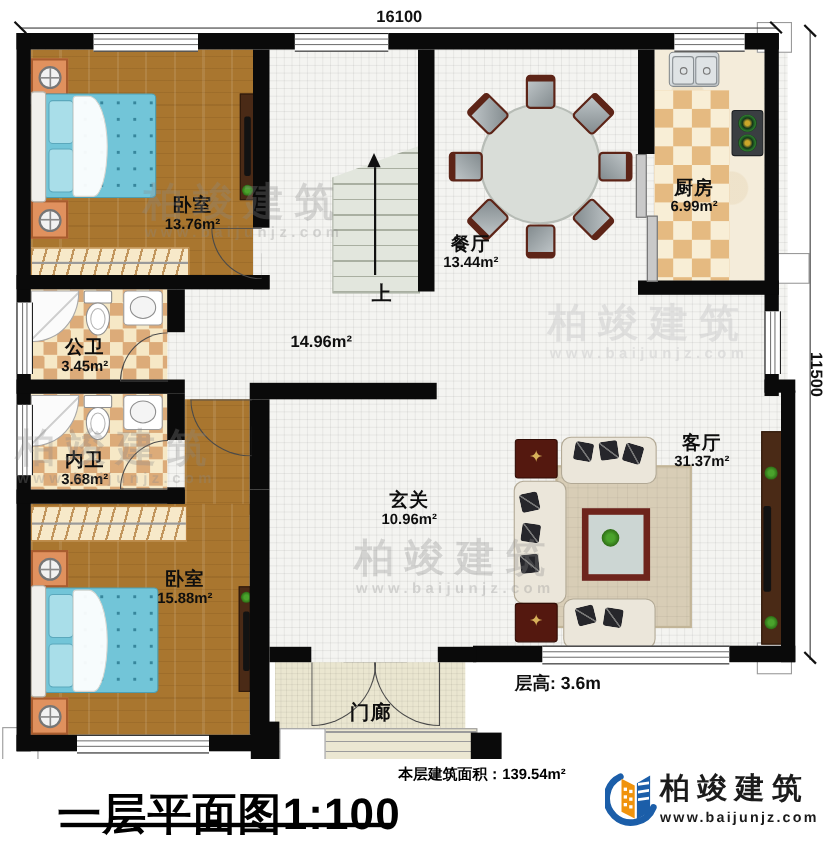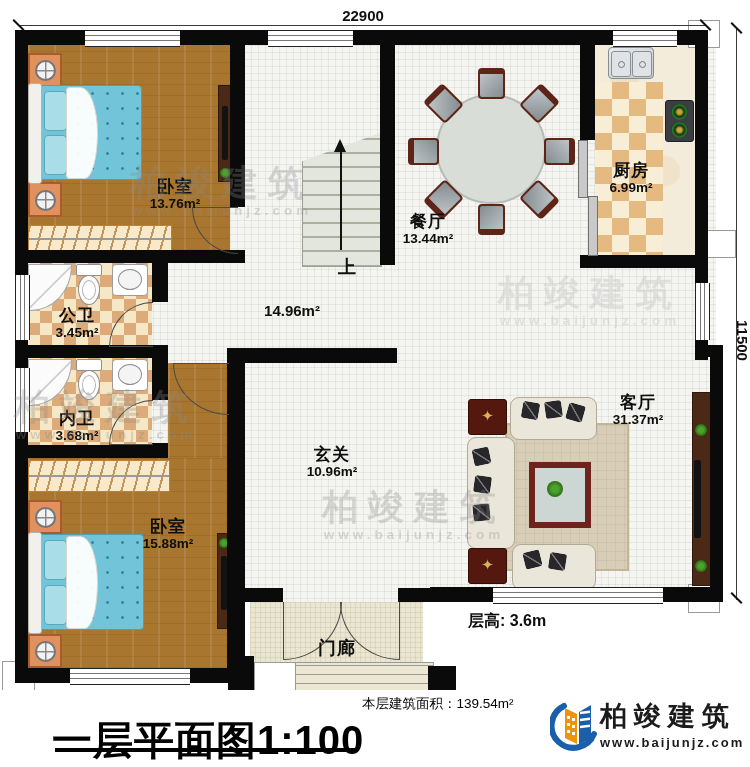--- a/index.html
+++ b/index.html
@@ -107,21 +107,21 @@
   .dimline{background:#3a3a3a;z-index:7;}
   .tick{width:15px;height:2px;background:#111;transform:rotate(45deg);z-index:7;}
   .wm{z-index:9;pointer-events:none;color:#8a8a8a;opacity:.30;text-align:center;line-height:1.15;white-space:nowrap;}
   .wm .big{font-size:36px;font-weight:700;letter-spacing:10px;display:block;}
   .wm .small{font-size:13.5px;font-weight:700;letter-spacing:4px;display:block;}
   .wm.light{color:#cfcfcf;opacity:.55;}
   
   .footer{left:0;top:690px;width:750px;height:77px;background:#fff;z-index:10;}
   .f-title{position:absolute;left:52px;top:2px;font-size:40px;font-weight:700;letter-spacing:1px;color:#000;white-space:nowrap;margin-top:21px;}
   .f-under{position:absolute;left:55px;top:58px;width:302px;height:4px;background:#000;}
-  .f-stats{position:absolute;left:362px;top:4px;font-size:13.5px;font-weight:400;line-height:19.5px;color:#000;white-space:nowrap;}
+  .f-stats{position:absolute;left:362px;top:4px;font-size:13.5px;font-weight:700;line-height:19.5px;color:#000;white-space:nowrap;}
   .f-brand-name{position:absolute;left:600px;top:8px;font-size:27px;font-weight:800;letter-spacing:7px;color:#1b1b1b;white-space:nowrap;}
   .f-brand-url{position:absolute;left:600px;top:45px;font-size:13px;font-weight:700;letter-spacing:2px;color:#1b1b1b;white-space:nowrap;}
 </style>
 </head>
 <body>
 
 <div id="canvas">
 
   <div class="abs floor-grid" style="left:20px;top:38px;width:696px;height:564px;"></div>
   <div class="abs floor-wood" style="left:28px;top:45px;width:202px;height:205px;"></div>
@@ -289,21 +289,21 @@
   <div class="abs arc" style="left:173px;top:363px;width:55px;height:50px;border-bottom-left-radius:100% 100%;border-right:none;"></div>
   <div class="abs arc" style="left:283px;top:602px;width:57px;height:57px;border-bottom-right-radius:100% 100%;border-top:none;"></div>
   <div class="abs arc" style="left:340px;top:602px;width:58px;height:57px;border-bottom-left-radius:100% 100%;border-top:none;"></div>
 
   <div class="abs pillar" style="left:228px;top:656px;width:26px;height:36px;"></div>
   <div class="abs pillar" style="left:428px;top:666px;width:28px;height:24px;"></div>
 
   <div class="abs dimline" style="left:18px;top:25px;width:688px;height:1px;"></div>
   <div class="abs tick" style="left:11px;top:24px;"></div>
   <div class="abs tick" style="left:698px;top:24px;"></div>
-  <div class="abs dim" style="left:323px;top:7px;width:80px;">22900</div>
+  <div class="abs dim" style="left:323px;top:7px;width:80px;">16100</div>
   <div class="abs dimline" style="left:736px;top:28px;width:1px;height:572px;"></div>
   <div class="abs tick" style="left:729px;top:27px;"></div>
   <div class="abs tick" style="left:729px;top:597px;"></div>
   <div class="abs dim" style="left:712px;top:332px;width:60px;transform:rotate(90deg);">11500</div>
 
   <div class="abs rlabel" style="left:175px;top:177px;">
     <span class="nm">卧室</span>
     <span class="ar">13.76m²</span>
   </div>
   <div class="abs rlabel" style="left:428px;top:212px;">
@@ -322,21 +322,21 @@
     <span class="nm">内卫</span>
     <span class="ar">3.68m²</span>
   </div>
   <div class="abs rlabel" style="left:168px;top:517px;">
     <span class="nm">卧室</span>
     <span class="ar">15.88m²</span>
   </div>
   <div class="abs rlabel" style="left:292px;top:303px;">
     <span class="ar" style="font-size:15px;">14.96m²</span>
   </div>
-  <div class="abs rlabel" style="left:332px;top:445px;">
+  <div class="abs rlabel" style="left:372px;top:445px;">
     <span class="nm">玄关</span>
     <span class="ar">10.96m²</span>
   </div>
   <div class="abs rlabel" style="left:638px;top:393px;">
     <span class="nm">客厅</span>
     <span class="ar">31.37m²</span>
   </div>
   <div class="abs rlabel" style="left:337px;top:638px;">
     <span class="nm" style="font-size:18px;">门廊</span>
   </div>

